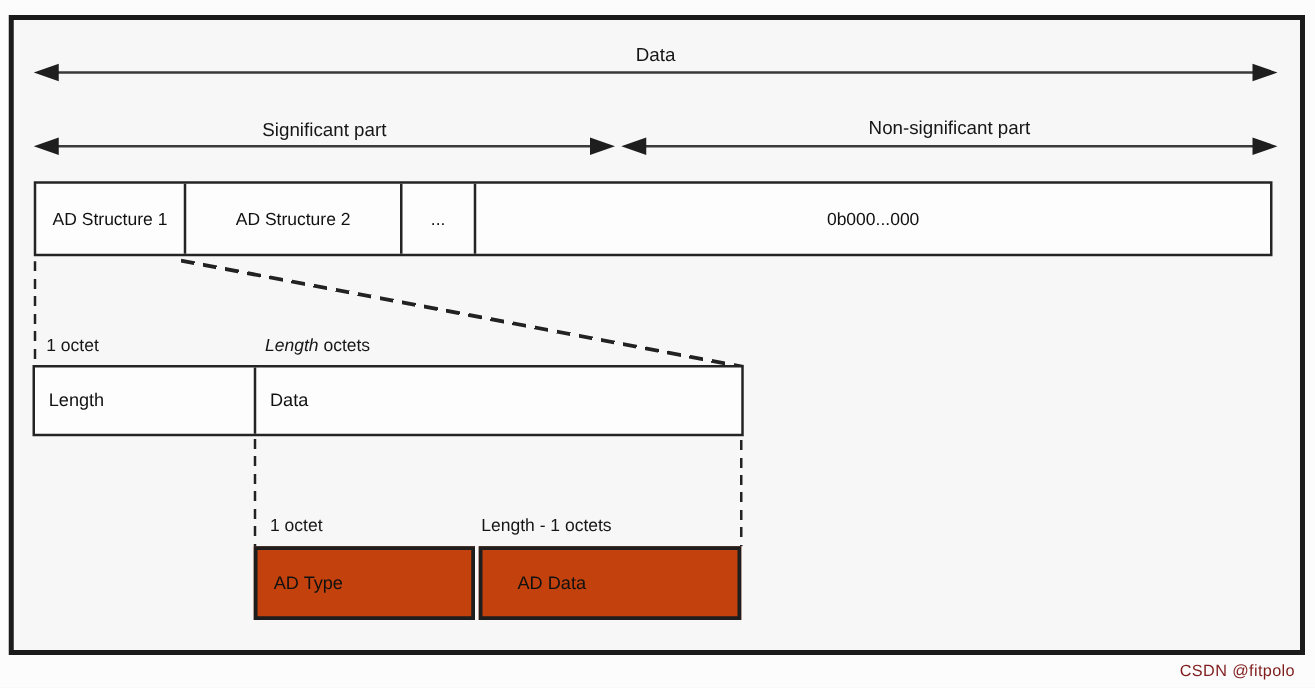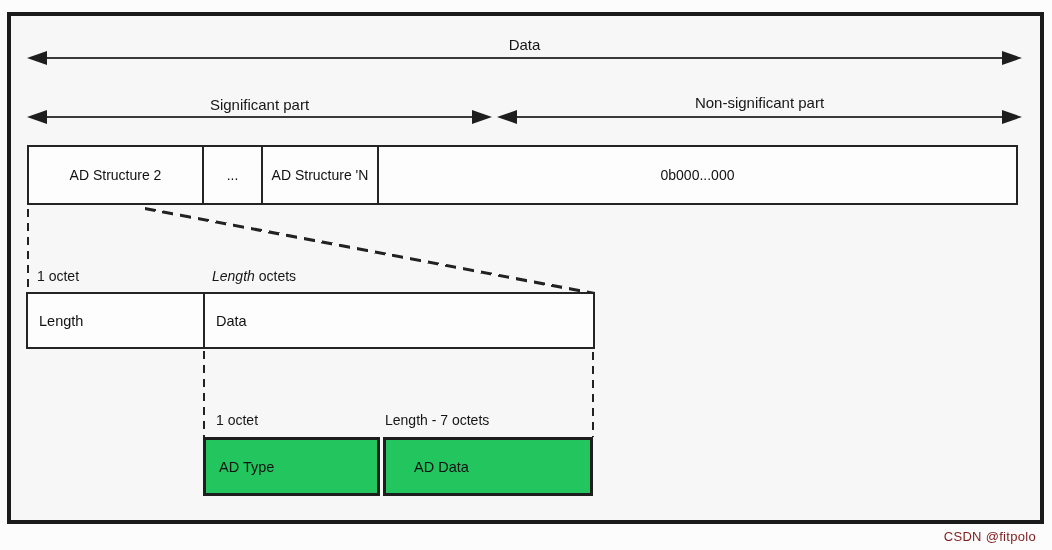--- a/index.html
+++ b/index.html
@@ -62,21 +62,21 @@
   .len-data .cell{
     display:flex;align-items:center;font-size:14.5px;color:#111;
     box-sizing:border-box;padding-left:11px;height:100%;
   }
   .len-data .cell1{width:177px;border-right:2px solid #242424;}
   .len-data .cell2{flex:1;}
 
   
   .adbox{
     position:absolute;top:437px;height:59px;border:3px solid #1e1e1e;
-    background:#22c55e;box-sizing:border-box;
+    background:#c2410c;box-sizing:border-box;
     display:flex;align-items:center;font-size:14.5px;color:#111;padding-left:13px;
   }
   .adbox.type{left:203px;width:177px;}
   .adbox.data{left:383px;width:210px;padding-left:28px;}
 
   .watermark{
     position:absolute;right:16px;top:529px;font-size:13px;line-height:16px;
     color:#7f1d1d;letter-spacing:0.3px;
   }
 </style>
@@ -96,41 +96,41 @@
   <div class="arrow-line" style="left:44px;top:116px;width:430px;"></div>
   <div class="head head-left" style="left:27px;top:110px;"></div>
   <div class="head head-right" style="left:472px;top:110px;"></div>
 
   <div class="arrow-label" style="left:497px;top:94px;width:525px;">Non-significant part</div>
   <div class="arrow-line" style="left:516px;top:116px;width:488px;"></div>
   <div class="head head-left" style="left:497px;top:110px;"></div>
   <div class="head head-right" style="left:1002px;top:110px;"></div>
 
   <div class="ad-row">
+    <div class="ad-cell" style="width:118px;">AD Structure 1</div>
     <div class="ad-cell" style="width:173px;">AD Structure 2</div>
     <div class="ad-cell" style="width:59px;">...</div>
-    <div class="ad-cell" style="width:116px;">AD Structure 'N</div>
     <div class="ad-cell" style="flex:1;text-align:right;">0b000...000</div>
   </div>
 
   <div class="dash-v" style="left:27px;top:209px;height:83px;"></div>
   <div class="dash-diag"></div>
 
   <div class="size-label" style="left:37px;top:268px;">1 octet</div>
   <div class="size-label" style="left:212px;top:268px;"><span class="it">Length</span><span> octets</span></div>
 
   <div class="len-data">
     <div class="cell cell1">Length</div>
     <div class="cell cell2">Data</div>
   </div>
 
   <div class="dash-v" style="left:203px;top:351px;height:86px;"></div>
   <div class="dash-v" style="left:592px;top:352px;height:85px;"></div>
 
   <div class="size-label" style="left:216px;top:412px;">1 octet</div>
-  <div class="size-label" style="left:385px;top:412px;">Length - 7 octets</div>
+  <div class="size-label" style="left:385px;top:412px;">Length - 1 octets</div>
 
   <div class="adbox type">AD Type</div>
   <div class="adbox data">AD Data</div>
 
   <div class="watermark">CSDN @fitpolo</div>
 
 </div>
 
 </body></html>

